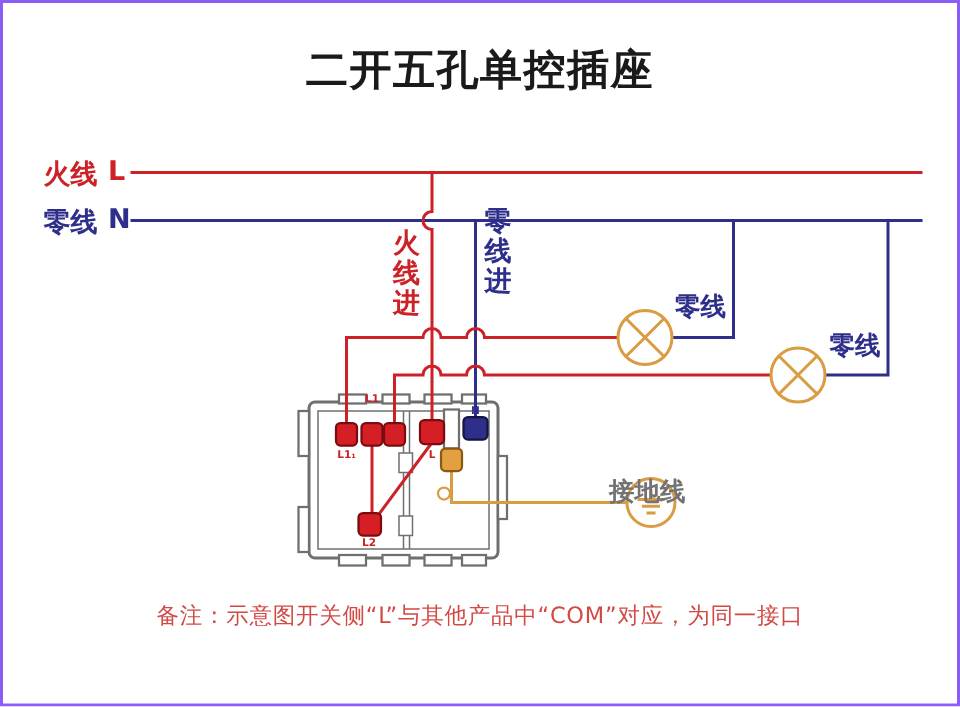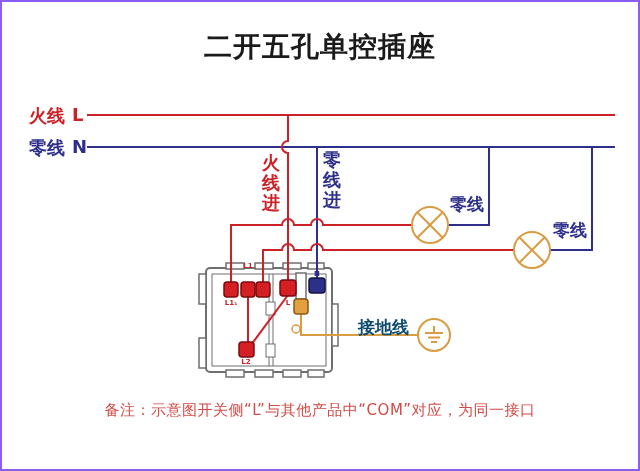--- a/index.html
+++ b/index.html
@@ -14,21 +14,21 @@
   }
   #diagram-svg{position:absolute;left:0;top:0;}
   .label{position:absolute;white-space:nowrap;text-align:center;}
   .title{
     left:0;right:0;top:26px;text-align:center;
     font-size:28px;font-weight:bold;color:#1a1a1a;letter-spacing:1px;
   }
   .bus-label{display:flex;gap:7px;font-size:18px;font-weight:bold;}
   .live-color{color:#cc2127;}
   .neutral-color{color:#2d2f8a;}
-  .ground-color{color:#0c4a6e;}
+  .ground-color{color:#737373;margin-left:48px;}
   .vertical-label{
     width:20px;font-size:18px;font-weight:bold;line-height:20px;
     white-space:normal;word-break:break-all;text-align:center;
   }
   .small-label{font-size:17px;font-weight:bold;}
   .terminal-label{font-size:7px;font-weight:bold;color:#cc2127;width:18px;text-align:center;}
   .note{
     left:0;right:0;top:399px;
     font-size:15px;color:#d24a45;letter-spacing:0.5px;
   }
@@ -122,21 +122,21 @@
   <div class="label bus-label live-color" style="left:27px;top:102px;">
     <span>火线</span>
       <span>L</span>
   </div>
   <div class="label bus-label neutral-color" style="left:27px;top:134px;">
     <span>零线</span>
       <span>N</span>
   </div>
 
   <div class="label vertical-label live-color" style="left:259px;top:151px;">火线进</div>
-  <div class="label vertical-label neutral-color" style="left:320px;top:148px;">零线进</div>
+  <div class="label vertical-label neutral-color" style="left:320px;top:136px;">零线进</div>
 
   <div class="label small-label neutral-color" style="left:448px;top:191px;">零线</div>
   <div class="label small-label neutral-color" style="left:551px;top:217px;">零线</div>
 
   <div class="label small-label ground-color" style="left:356px;top:314px;">接地线</div>
 
   <div class="label terminal-label" style="left:220px;top:297px;">L1₁</div>
   <div class="label terminal-label" style="left:237px;top:260px;">L1</div>
   <div class="label terminal-label" style="left:252px;top:286px;">L2₁</div>
   <div class="label terminal-label" style="left:277px;top:297px;">L</div>

